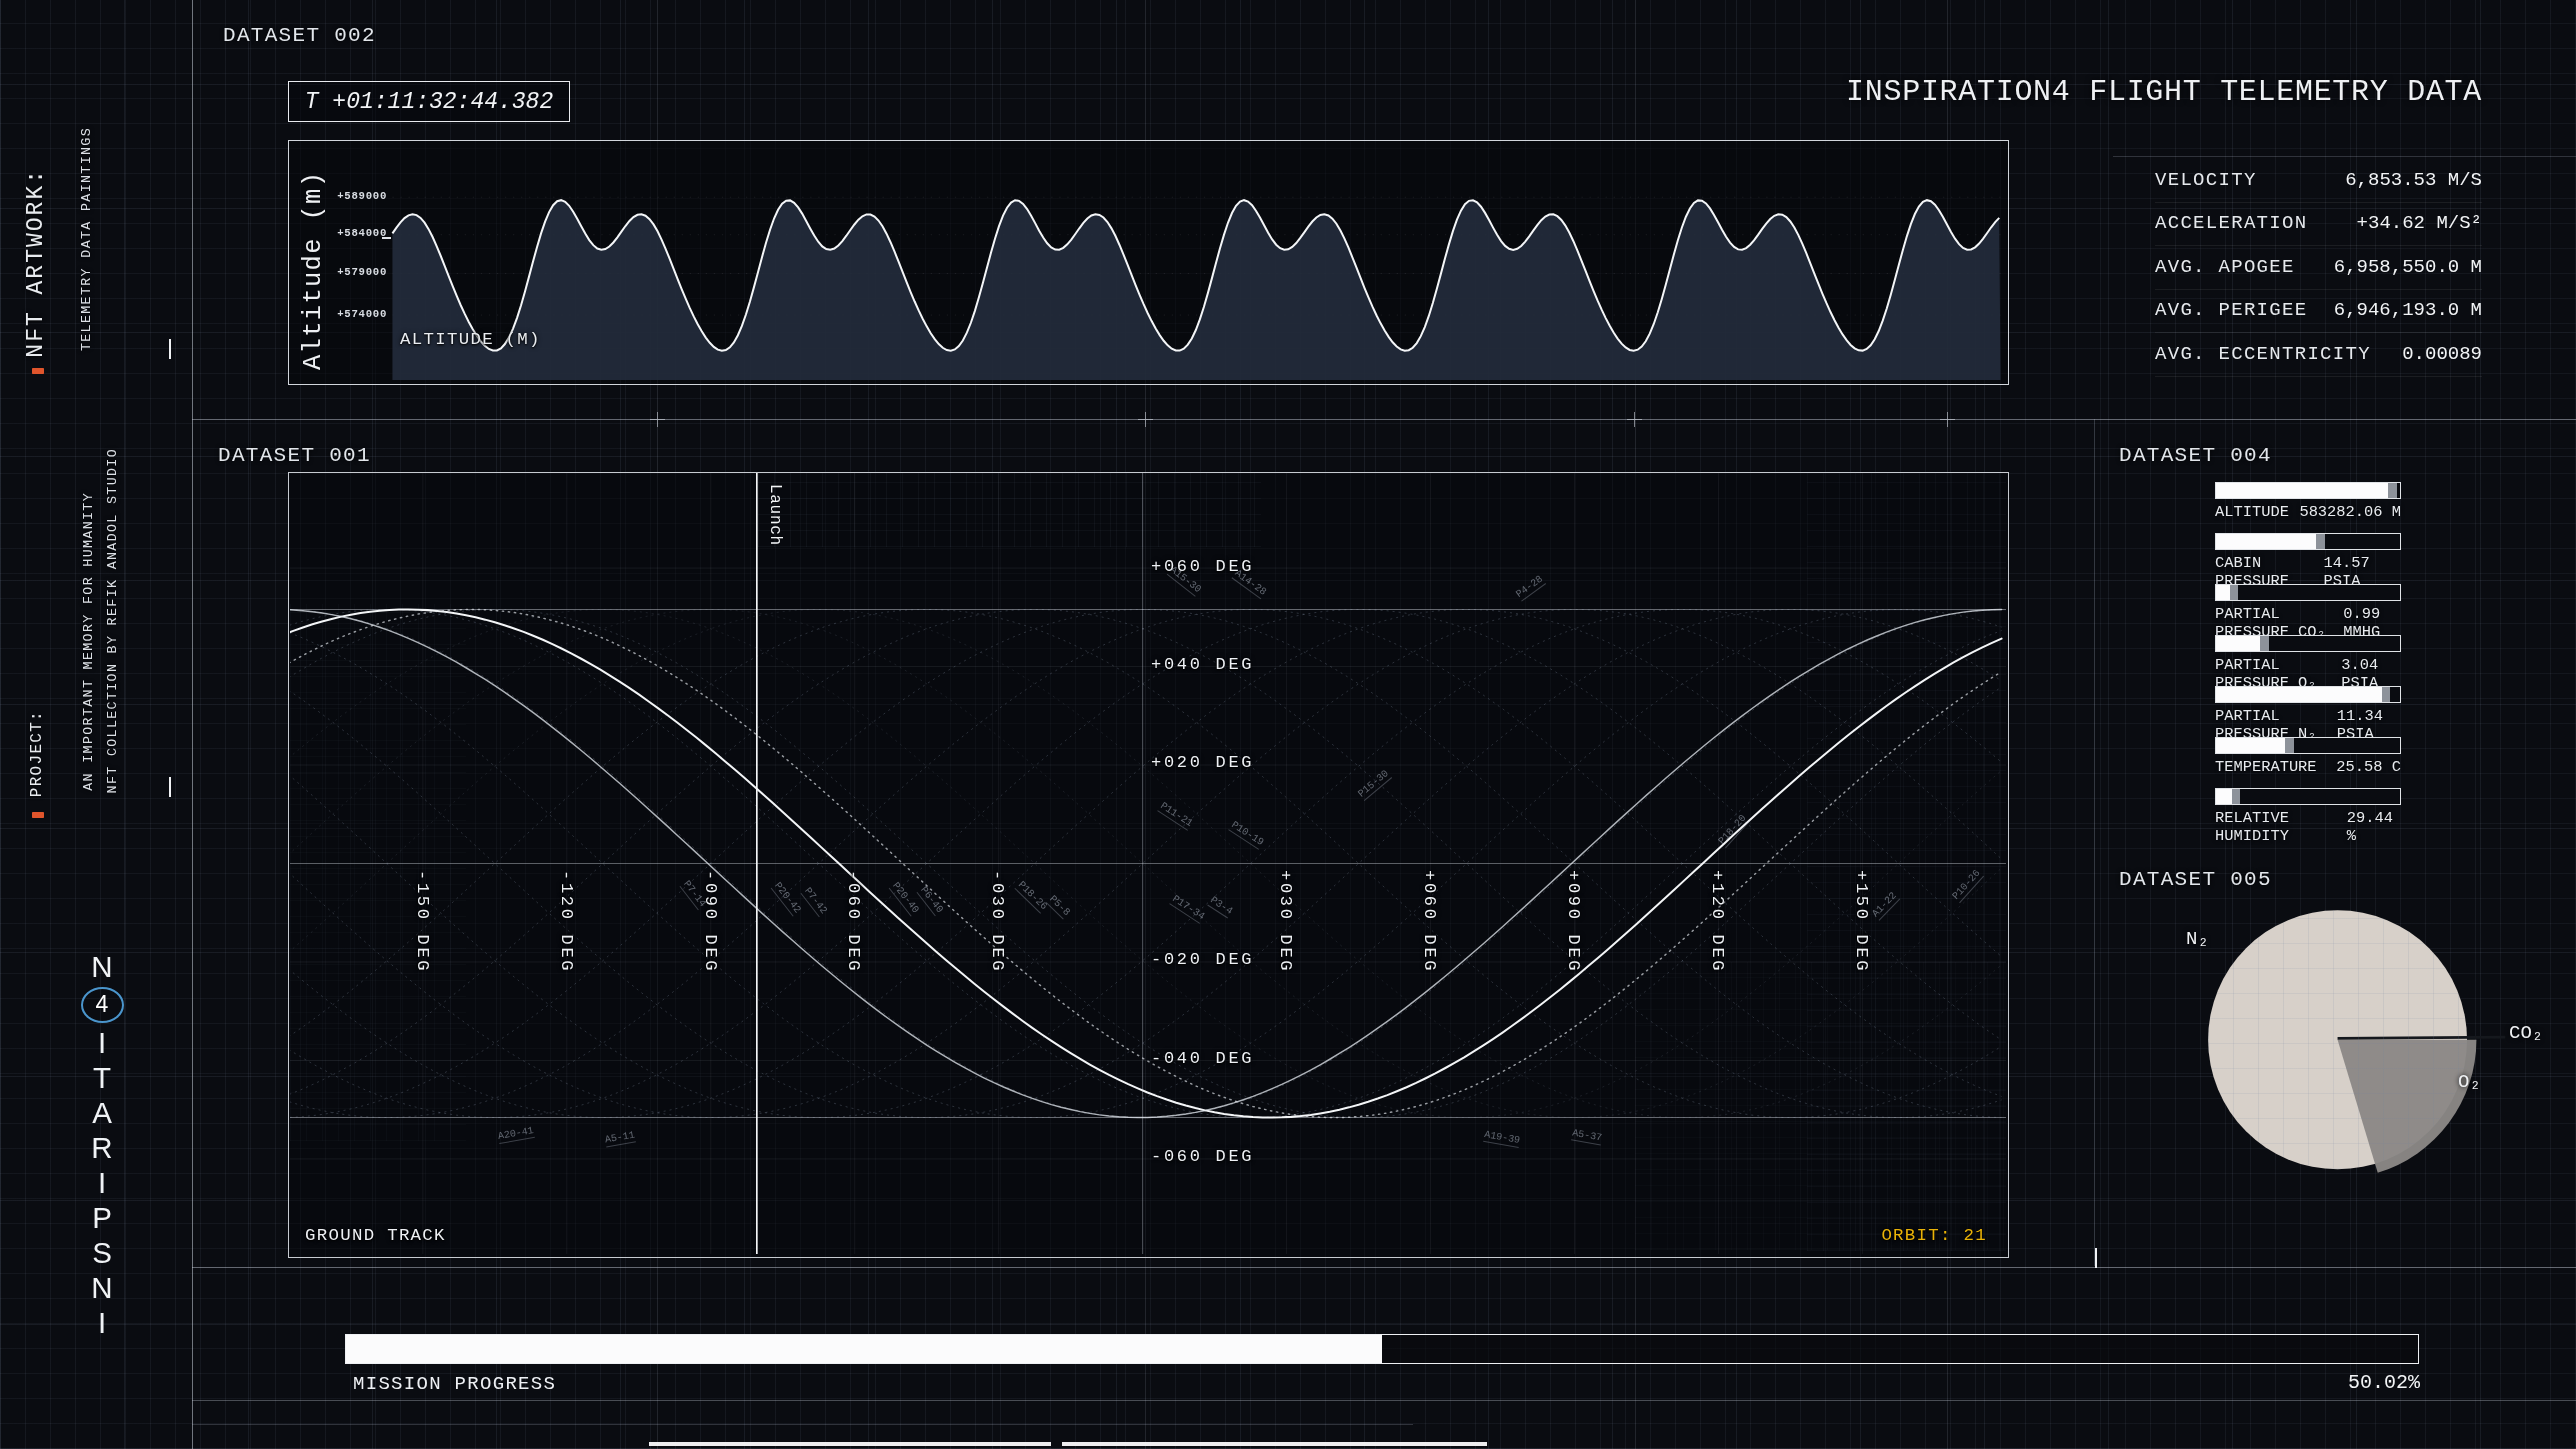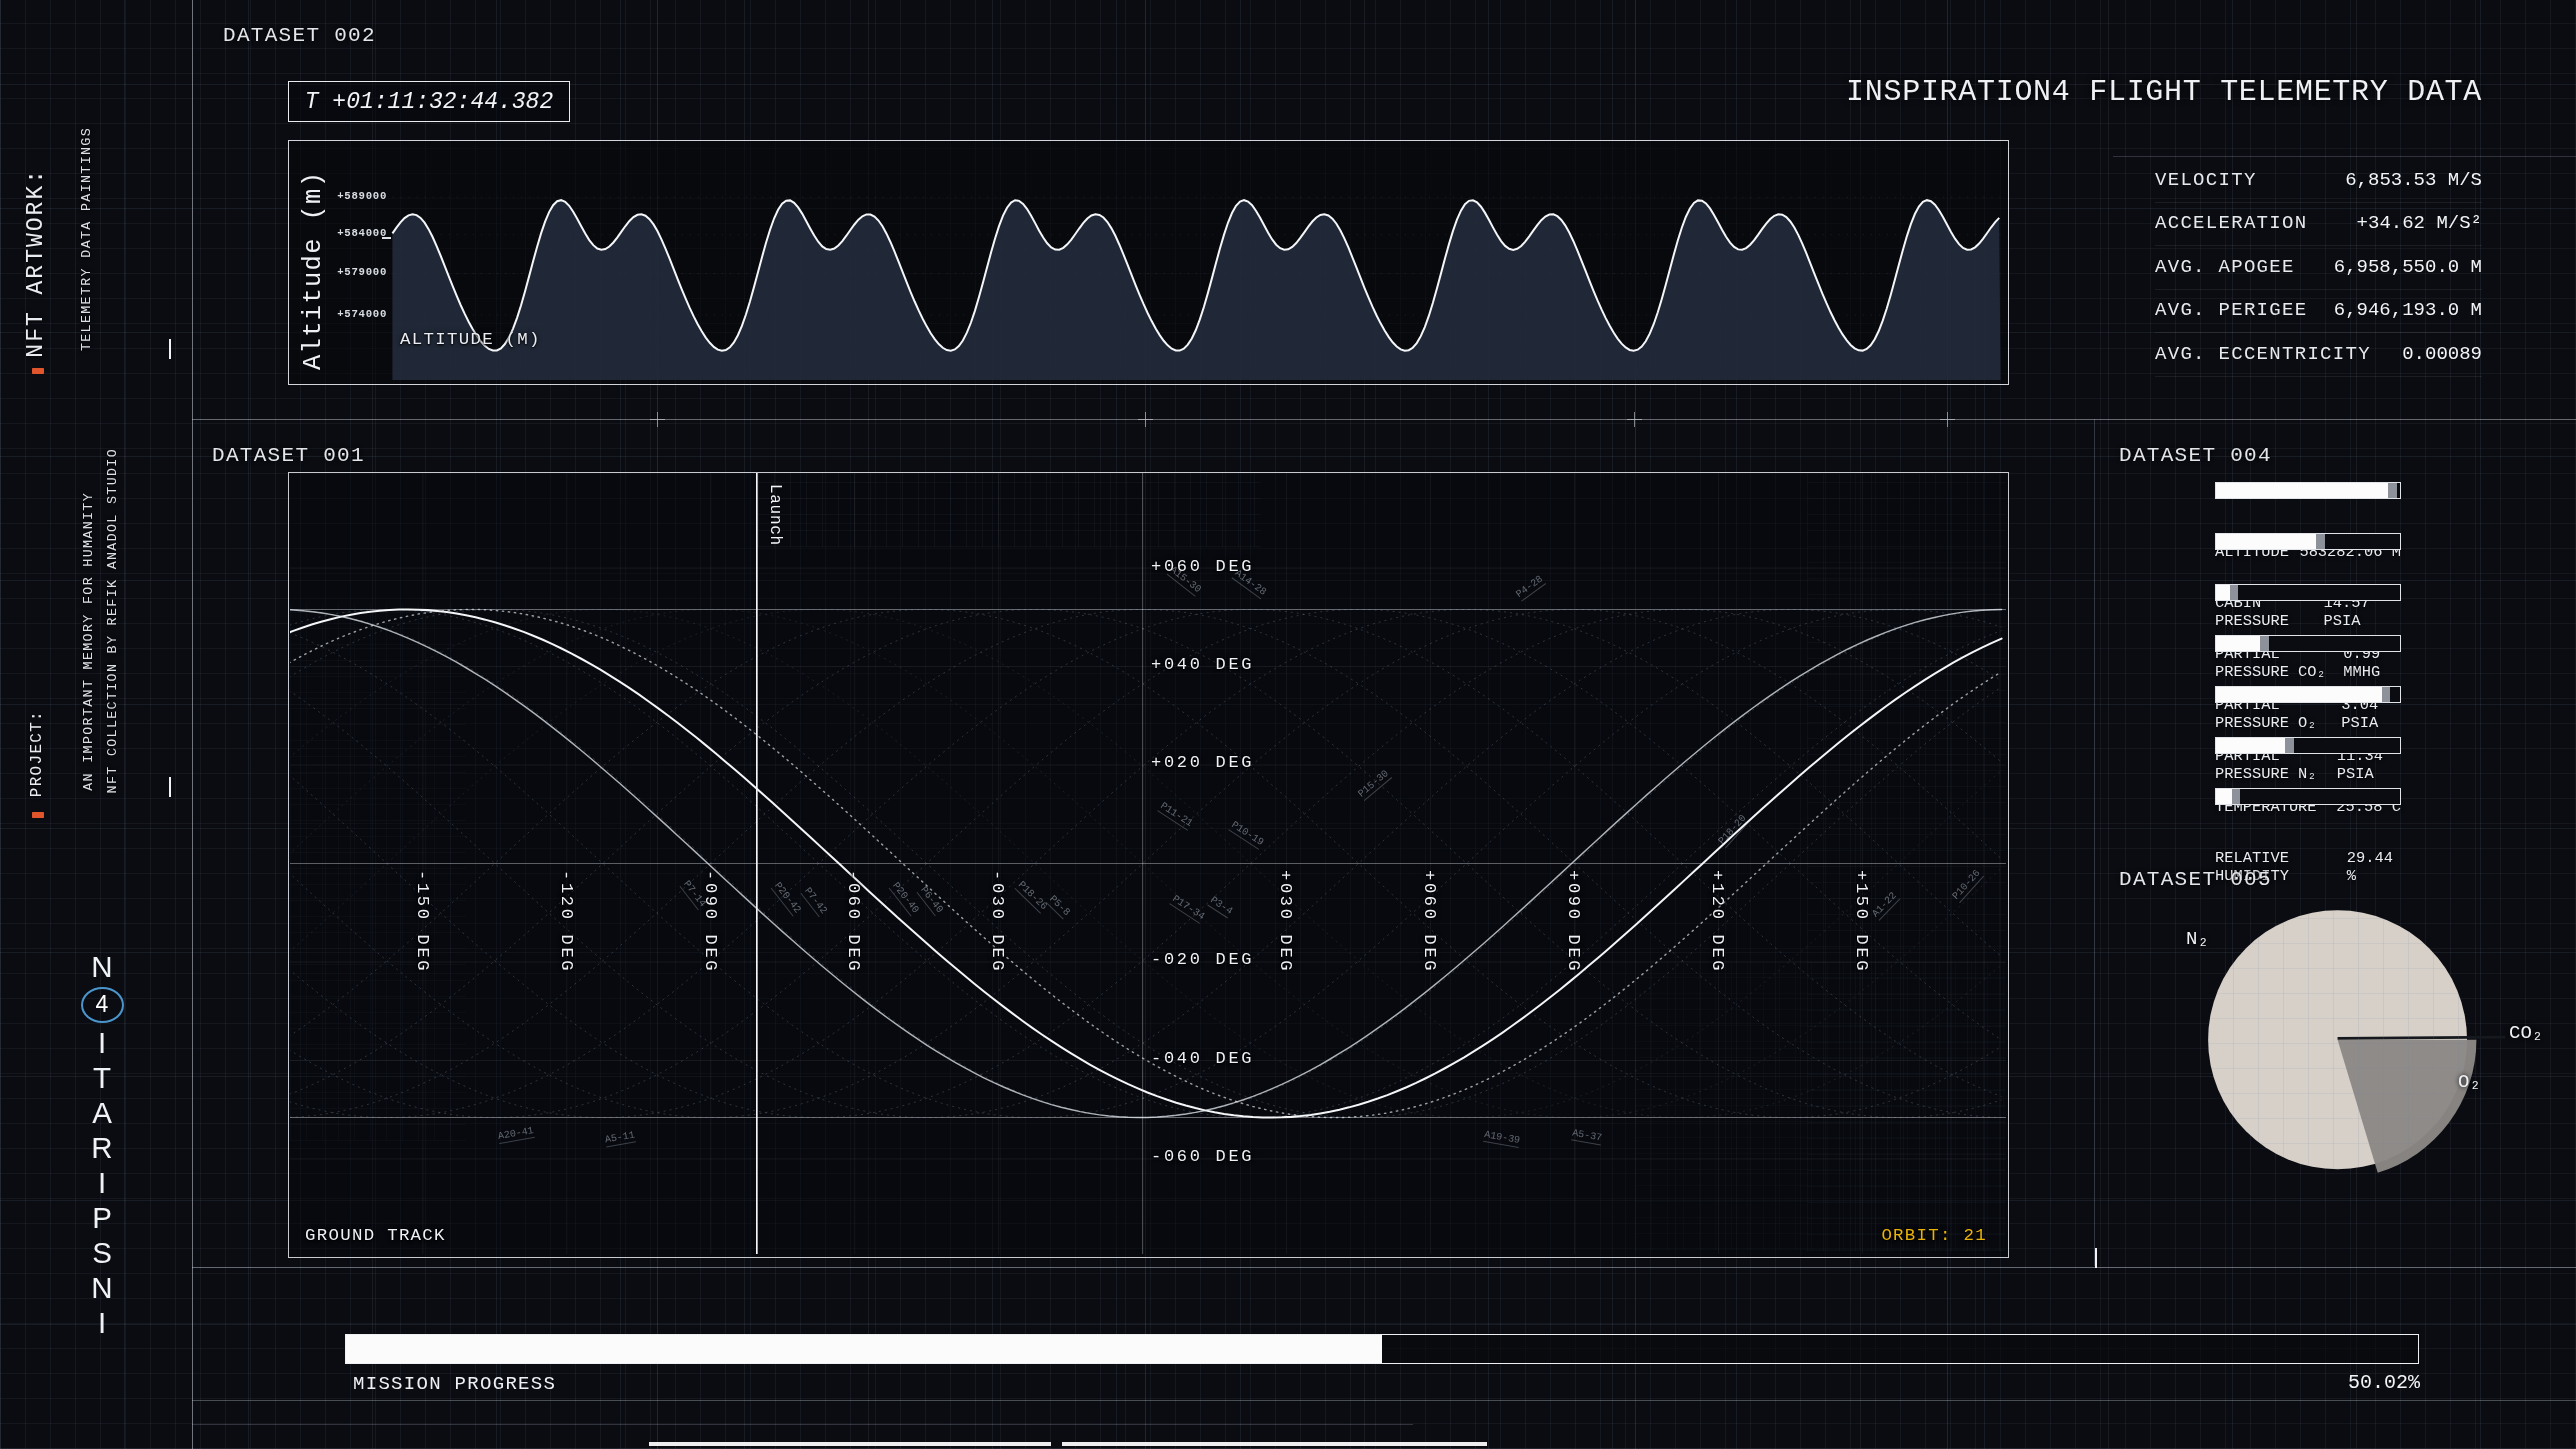--- a/index.html
+++ b/index.html
@@ -48,21 +48,21 @@
   .stat-row{position:absolute;left:2155px;width:327px;height:44px;display:flex;align-items:center;
     justify-content:space-between;border-bottom:0.7px solid rgba(255,255,255,0.07);}
   .stat-row .lab{font-size:19px;letter-spacing:1.3px;color:#e6e9ed;}
   .stat-row .val{font-size:19px;color:#f2f4f6;}
   
   .gauge-bar{position:absolute;left:2215px;width:186px;height:17.4px;border:1.3px solid rgba(236,239,243,.95);
     background:#0a0c11;box-sizing:border-box;display:flex;}
   .gauge-fill{height:100%;background:#fcfcfd;}
   .gauge-mark{height:100%;width:8.7px;background:#8d929a;}
   .gauge-caption{position:absolute;left:2215px;width:186px;display:flex;justify-content:space-between;
-    font-size:15.4px;color:#e8ebef;text-shadow:0 0 4px #000;margin-top:40px;}
+    font-size:15.4px;color:#e8ebef;text-shadow:0 0 4px #000;}
   
   #pie-grid{left:2208px;top:910px;width:259px;height:259px;border-radius:50%;z-index:5;
     background-image:repeating-linear-gradient(90deg, rgba(110,130,160,0.13) 0 0.7px, transparent 0.7px 25px),
       repeating-linear-gradient(0deg, rgba(110,130,160,0.11) 0 0.7px, transparent 0.7px 25px);}
   .pie-label{position:absolute;font-size:19px;color:#f0f2f5;text-shadow:0 0 5.4px #000;}
   
   #progress{left:345px;top:1334px;width:2074px;height:29.5px;border:1.3px solid #eef0f3;
     box-sizing:border-box;background:rgba(8,10,14,.6);}
   #progress-fill{height:100%;background:#fbfbfc;}
   #progress-label{left:353px;top:1373px;font-size:19px;letter-spacing:1.3px;color:#eef0f4;}
@@ -184,21 +184,21 @@
       <div class="stat-row" style="top: 288px;">
         <span class="lab">AVG. PERIGEE</span>
         <span class="val">6,946,193.0 M</span>
       </div>
       <div class="stat-row" style="top: 332px;">
         <span class="lab">AVG. ECCENTRICITY</span>
         <span class="val">0.00089</span>
       </div>
     </div>
 
-  <div class="abs panel-label" style="left:212px;top:444px;">DATASET 001</div>
+  <div class="abs panel-label" style="left:218px;top:444px;">DATASET 001</div>
   <div id="gtframe" class="abs"></div>
   <svg id="gtsvg" class="abs" style="left:290px;top:473px;" width="1716" height="781" viewBox="0 0 2558 1164">
       <line x1="198.04999999999995" y1="0" x2="198.04999999999995" y2="1164" stroke="rgba(220,228,240,0.1)" stroke-width="1"></line>
       <line x1="412.6400000000001" y1="0" x2="412.6400000000001" y2="1164" stroke="rgba(220,228,240,0.1)" stroke-width="1"></line>
       <line x1="627.23" y1="0" x2="627.23" y2="1164" stroke="rgba(220,228,240,0.1)" stroke-width="1"></line>
       <line x1="841.82" y1="0" x2="841.82" y2="1164" stroke="rgba(220,228,240,0.1)" stroke-width="1"></line>
       <line x1="1056.41" y1="0" x2="1056.41" y2="1164" stroke="rgba(220,228,240,0.1)" stroke-width="1"></line>
       <line x1="1271" y1="0" x2="1271" y2="1164" stroke="rgba(220,228,240,0.35)" stroke-width="1.5"></line>
       <line x1="1485.59" y1="0" x2="1485.59" y2="1164" stroke="rgba(220,228,240,0.1)" stroke-width="1"></line>
       <line x1="1700.1799999999998" y1="0" x2="1700.1799999999998" y2="1164" stroke="rgba(220,228,240,0.1)" stroke-width="1"></line>

